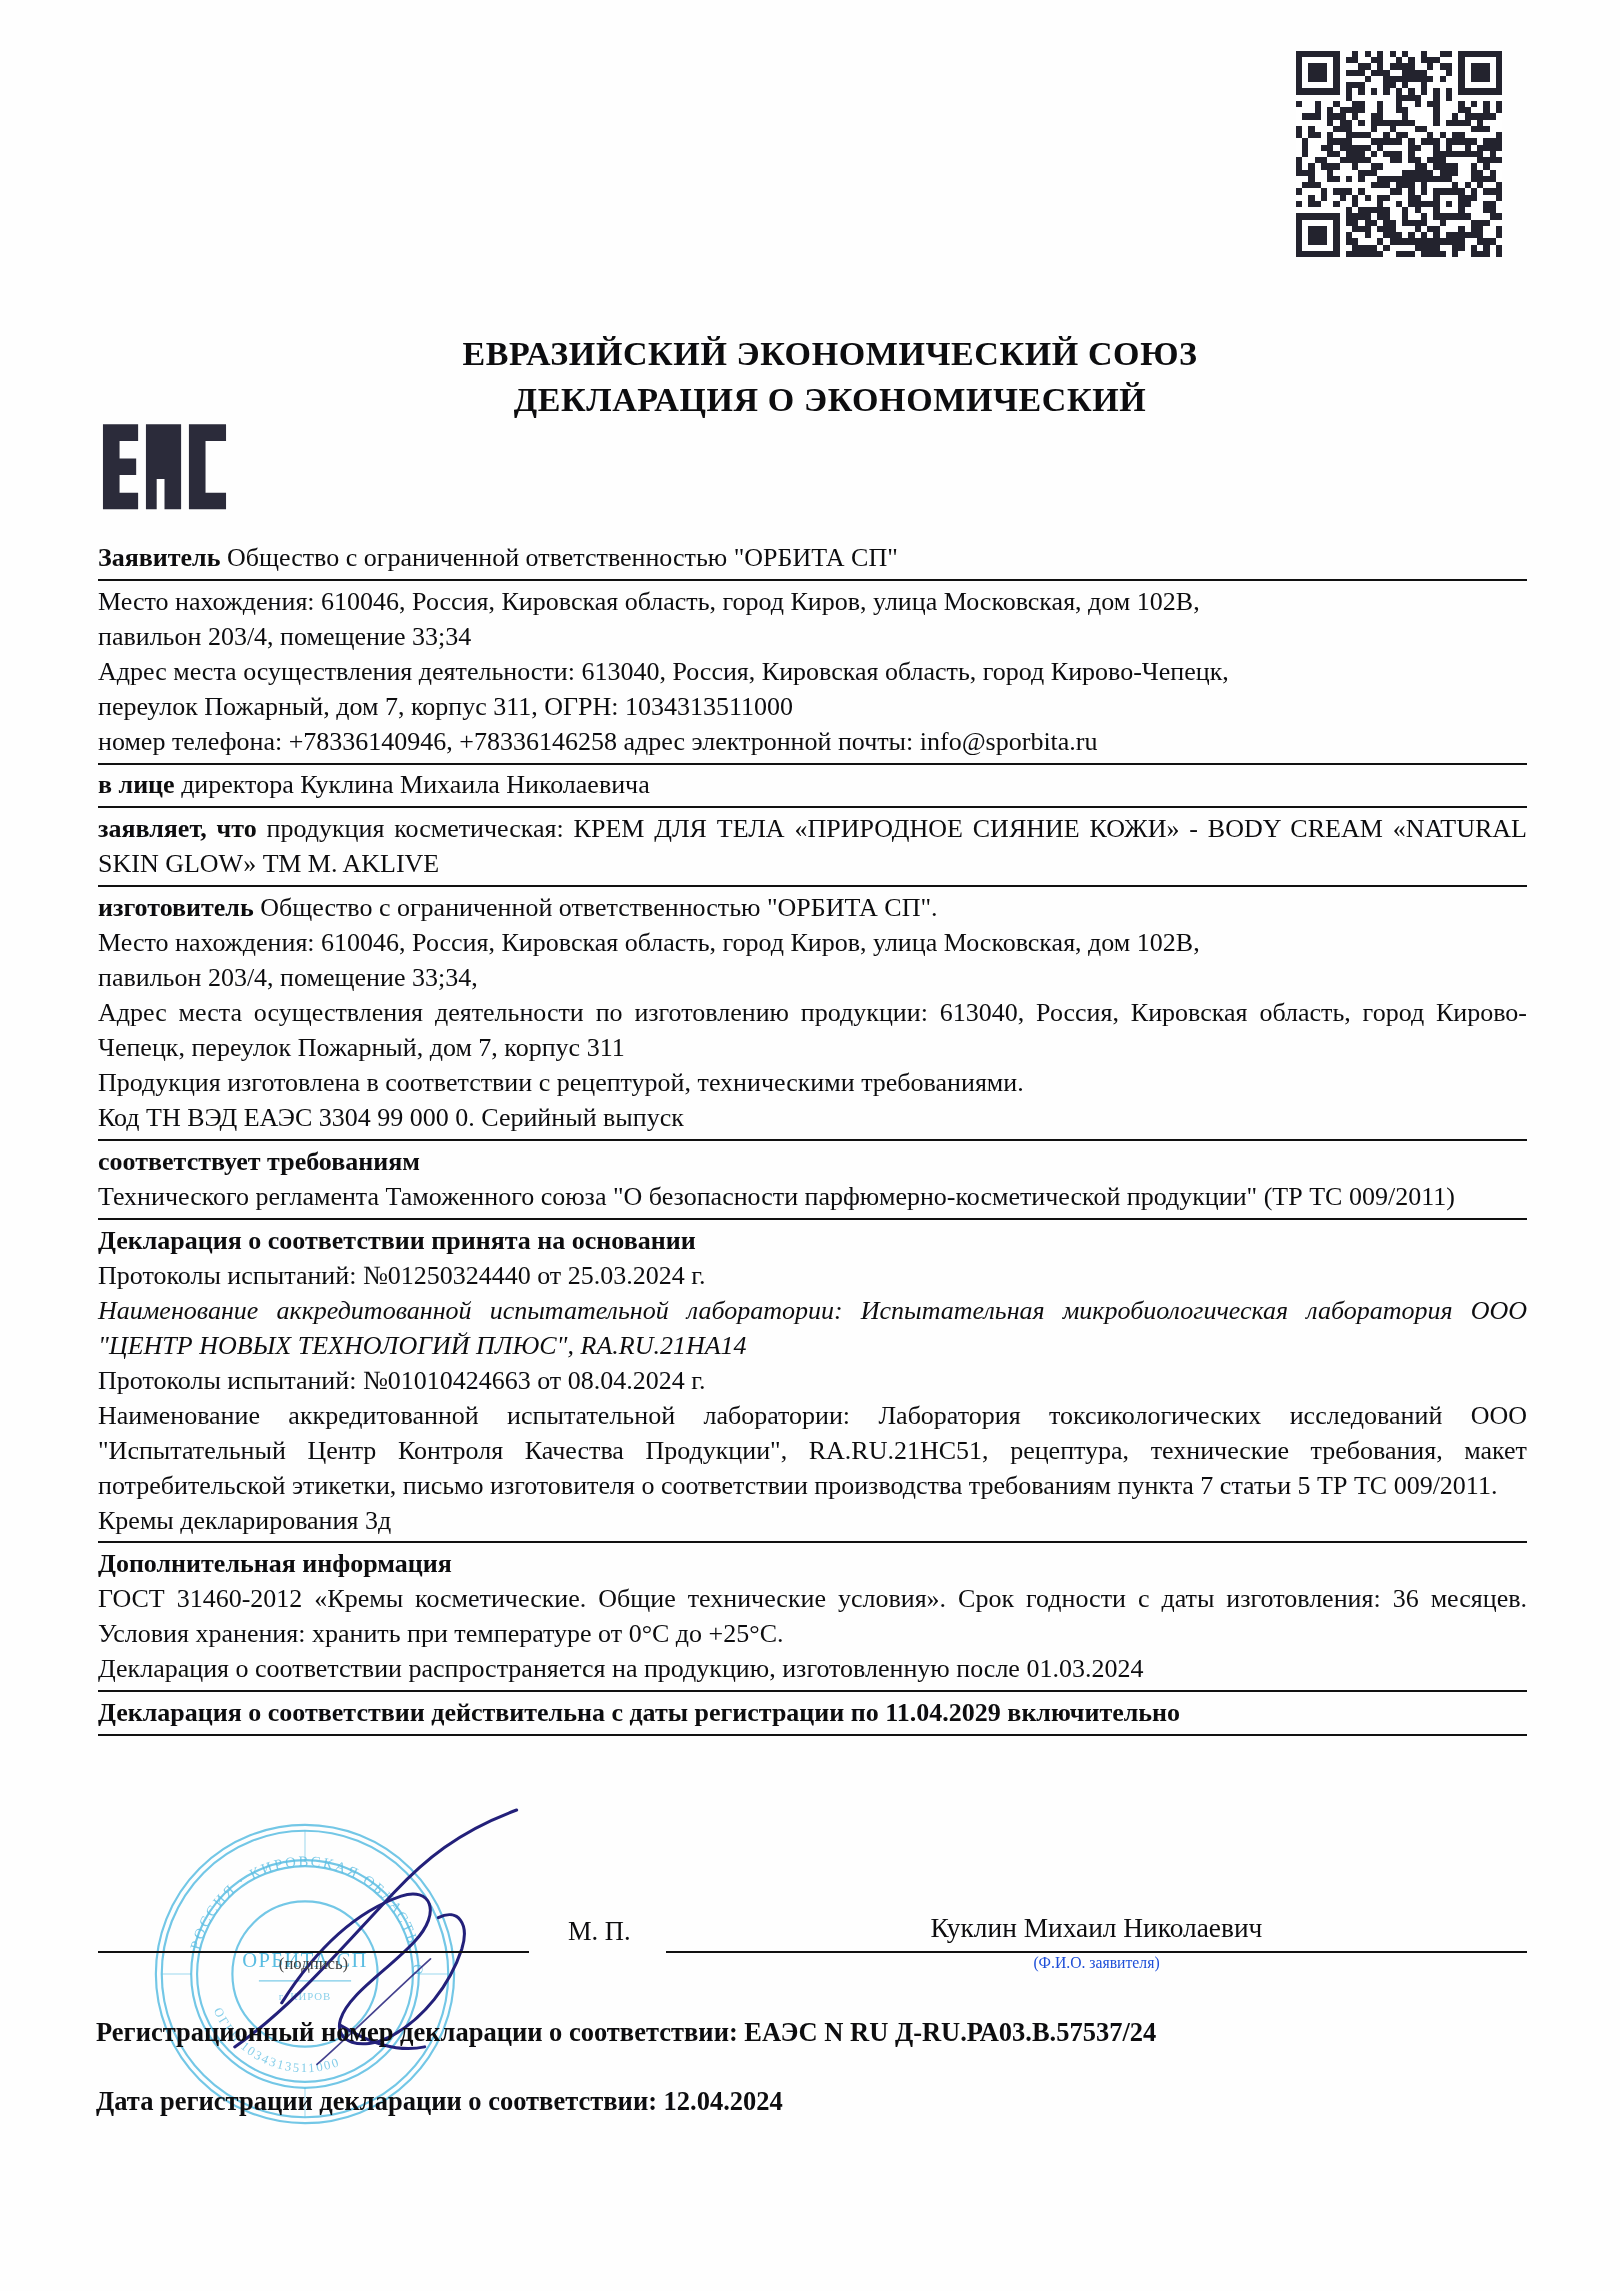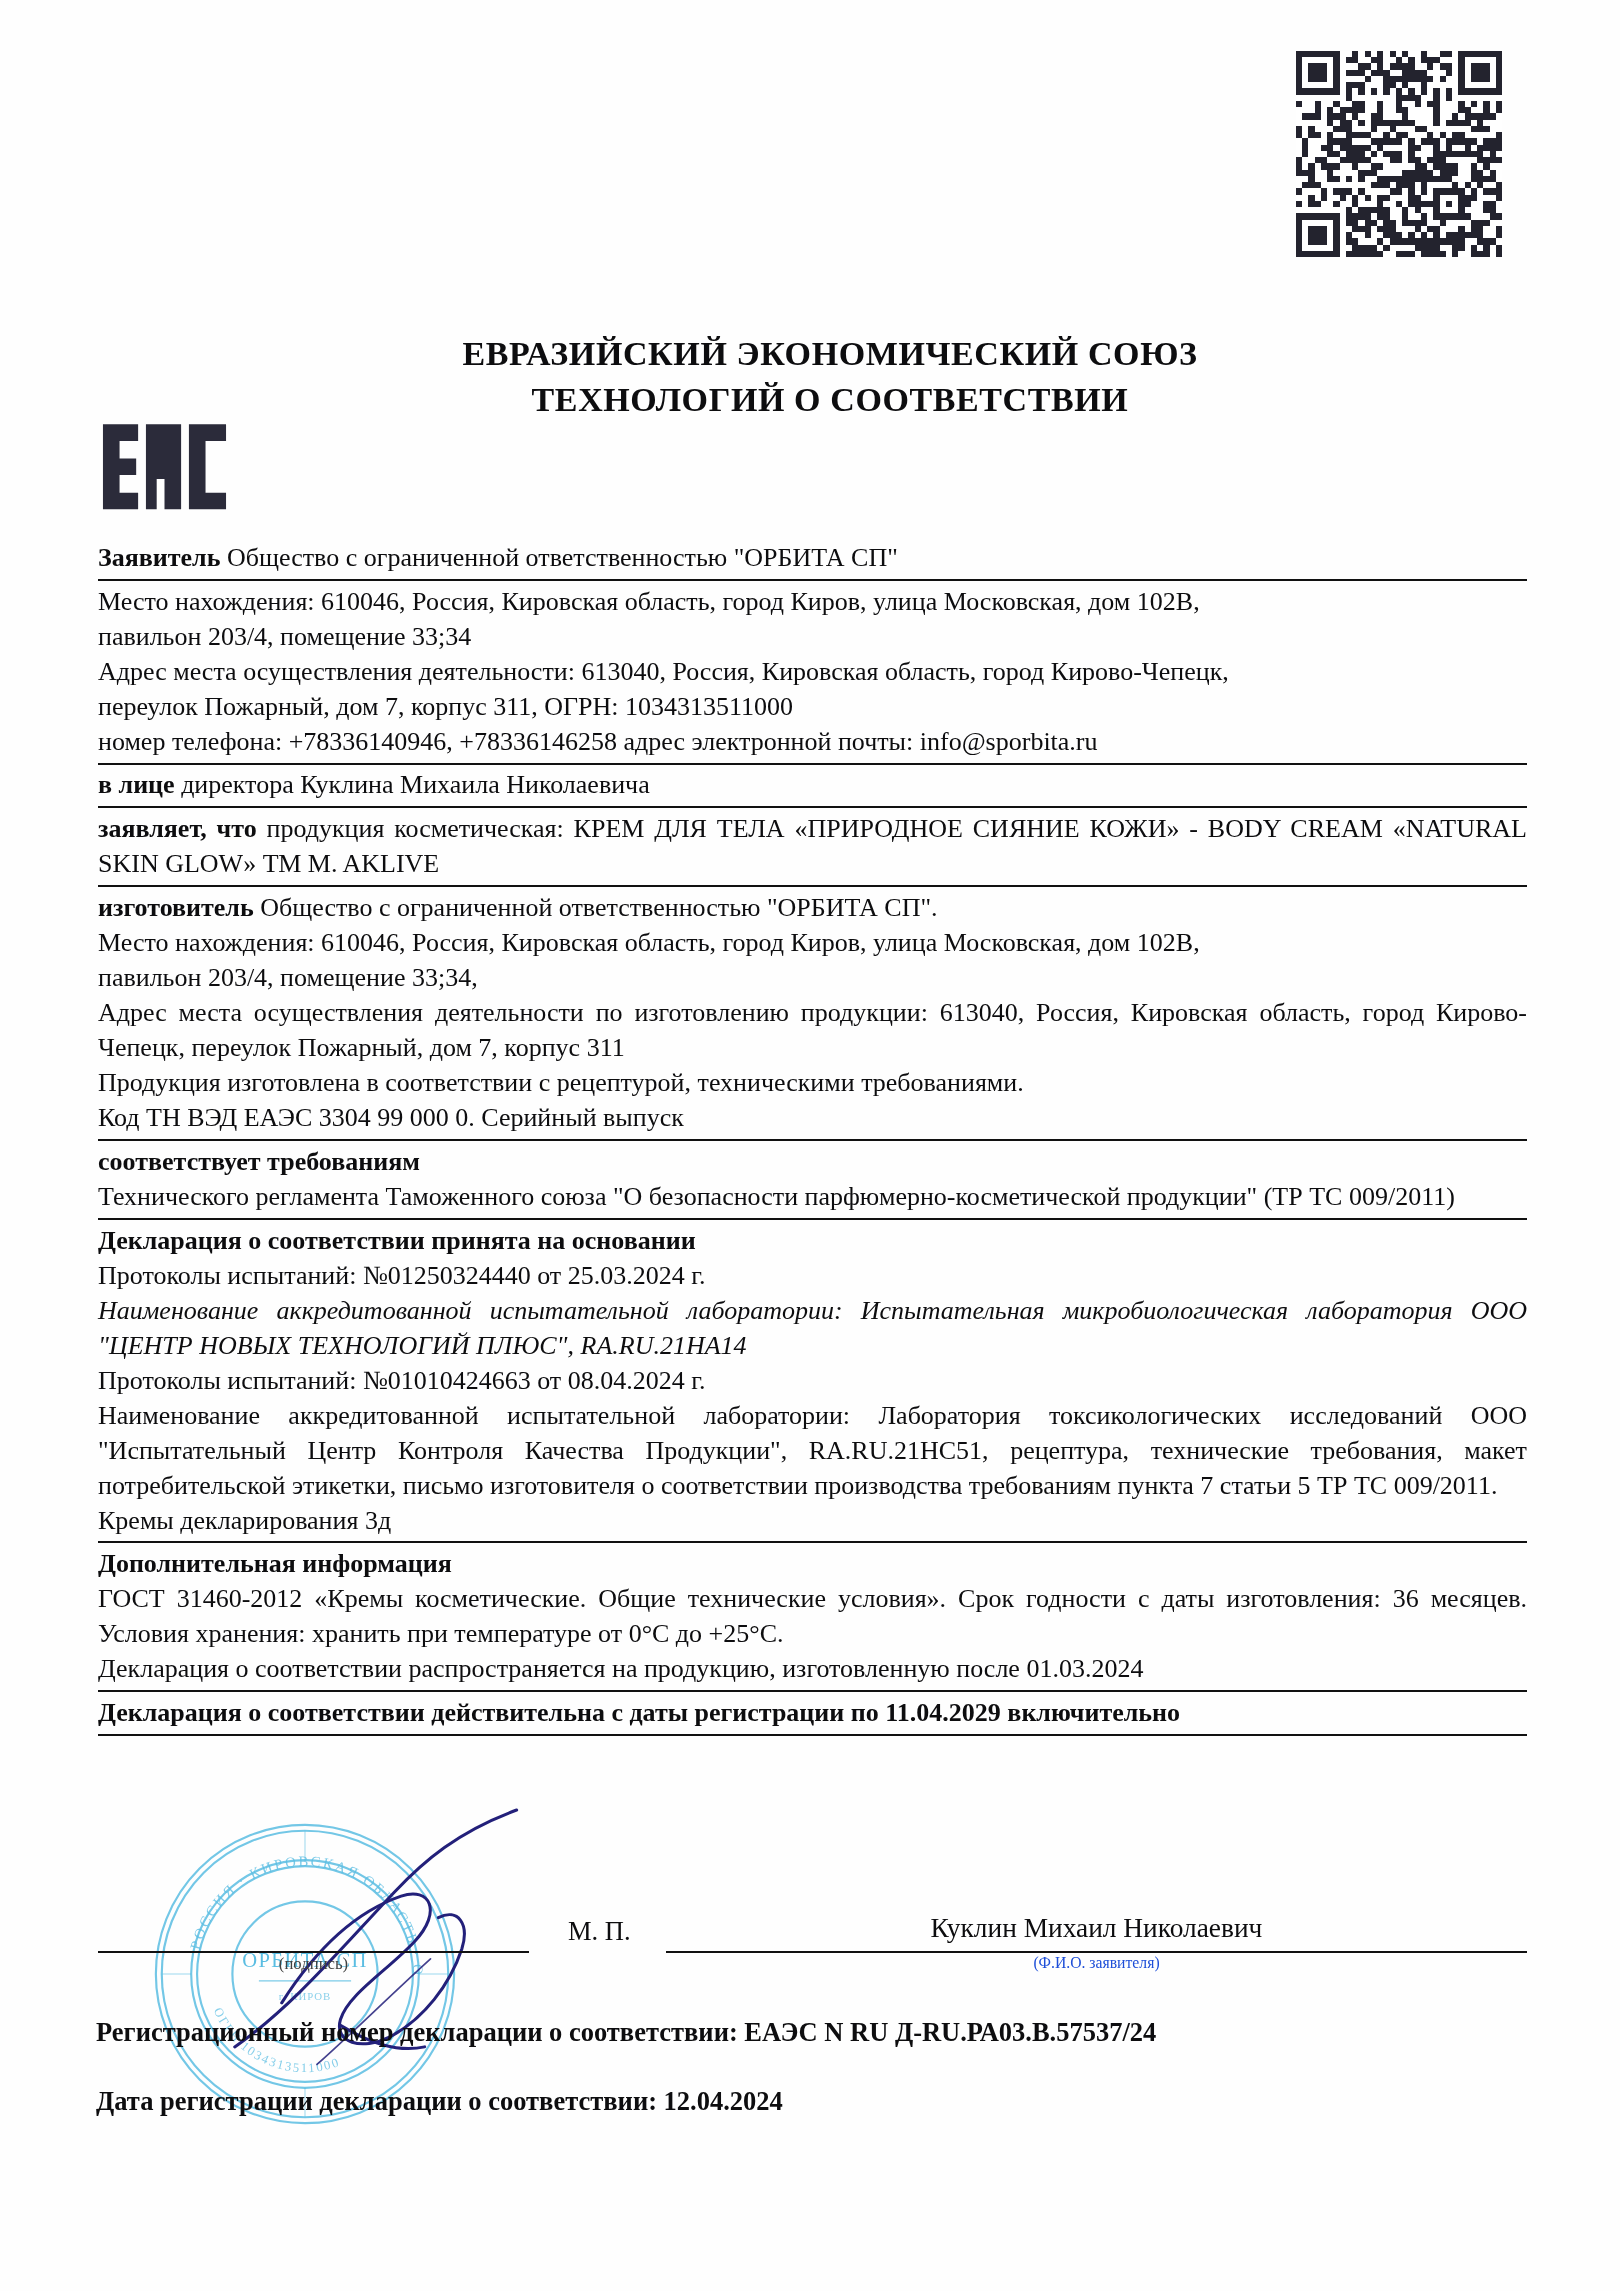--- a/index.html
+++ b/index.html
@@ -181,21 +181,21 @@
     <svg viewBox="0 0 33 33" shape-rendering="crispEdges" aria-hidden="true">
       <rect width="33" height="33" fill="#ffffff"></rect>
       <g fill="#23232e" id="qrcells">
           <path d="M0 0h1v1h-1zM1 0h1v1h-1zM2 0h1v1h-1zM3 0h1v1h-1zM4 0h1v1h-1zM5 0h1v1h-1zM6 0h1v1h-1zM9 0h1v1h-1zM11 0h1v1h-1zM13 0h1v1h-1zM15 0h1v1h-1zM17 0h1v1h-1zM20 0h1v1h-1zM23 0h1v1h-1zM24 0h1v1h-1zM26 0h1v1h-1zM27 0h1v1h-1zM28 0h1v1h-1zM29 0h1v1h-1zM30 0h1v1h-1zM31 0h1v1h-1zM32 0h1v1h-1zM0 1h1v1h-1zM6 1h1v1h-1zM8 1h1v1h-1zM9 1h1v1h-1zM12 1h1v1h-1zM13 1h1v1h-1zM16 1h1v1h-1zM18 1h1v1h-1zM20 1h1v1h-1zM21 1h1v1h-1zM22 1h1v1h-1zM26 1h1v1h-1zM32 1h1v1h-1zM0 2h1v1h-1zM2 2h1v1h-1zM3 2h1v1h-1zM4 2h1v1h-1zM6 2h1v1h-1zM10 2h1v1h-1zM11 2h1v1h-1zM13 2h1v1h-1zM15 2h1v1h-1zM16 2h1v1h-1zM17 2h1v1h-1zM18 2h1v1h-1zM21 2h1v1h-1zM23 2h1v1h-1zM24 2h1v1h-1zM26 2h1v1h-1zM28 2h1v1h-1zM29 2h1v1h-1zM30 2h1v1h-1zM32 2h1v1h-1zM0 3h1v1h-1zM2 3h1v1h-1zM3 3h1v1h-1zM4 3h1v1h-1zM6 3h1v1h-1zM8 3h1v1h-1zM9 3h1v1h-1zM10 3h1v1h-1zM12 3h1v1h-1zM13 3h1v1h-1zM14 3h1v1h-1zM17 3h1v1h-1zM18 3h1v1h-1zM19 3h1v1h-1zM20 3h1v1h-1zM24 3h1v1h-1zM26 3h1v1h-1zM28 3h1v1h-1zM29 3h1v1h-1zM30 3h1v1h-1zM32 3h1v1h-1zM0 4h1v1h-1zM2 4h1v1h-1zM3 4h1v1h-1zM4 4h1v1h-1zM6 4h1v1h-1zM11 4h1v1h-1zM14 4h1v1h-1zM15 4h1v1h-1zM16 4h1v1h-1zM17 4h1v1h-1zM18 4h1v1h-1zM19 4h1v1h-1zM20 4h1v1h-1zM21 4h1v1h-1zM23 4h1v1h-1zM26 4h1v1h-1zM28 4h1v1h-1zM29 4h1v1h-1zM30 4h1v1h-1zM32 4h1v1h-1zM0 5h1v1h-1zM6 5h1v1h-1zM8 5h1v1h-1zM9 5h1v1h-1zM10 5h1v1h-1zM14 5h1v1h-1zM15 5h1v1h-1zM17 5h1v1h-1zM20 5h1v1h-1zM26 5h1v1h-1zM32 5h1v1h-1zM0 6h1v1h-1zM1 6h1v1h-1zM2 6h1v1h-1zM3 6h1v1h-1zM4 6h1v1h-1zM5 6h1v1h-1zM6 6h1v1h-1zM8 6h1v1h-1zM10 6h1v1h-1zM12 6h1v1h-1zM14 6h1v1h-1zM16 6h1v1h-1zM18 6h1v1h-1zM20 6h1v1h-1zM22 6h1v1h-1zM24 6h1v1h-1zM26 6h1v1h-1zM27 6h1v1h-1zM28 6h1v1h-1zM29 6h1v1h-1zM30 6h1v1h-1zM31 6h1v1h-1zM32 6h1v1h-1zM8 7h1v1h-1zM16 7h1v1h-1zM17 7h1v1h-1zM18 7h1v1h-1zM19 7h1v1h-1zM22 7h1v1h-1zM24 7h1v1h-1zM0 8h1v1h-1zM3 8h1v1h-1zM6 8h1v1h-1zM9 8h1v1h-1zM10 8h1v1h-1zM13 8h1v1h-1zM16 8h1v1h-1zM19 8h1v1h-1zM21 8h1v1h-1zM22 8h1v1h-1zM26 8h1v1h-1zM28 8h1v1h-1zM30 8h1v1h-1zM32 8h1v1h-1zM3 9h1v1h-1zM5 9h1v1h-1zM7 9h1v1h-1zM8 9h1v1h-1zM9 9h1v1h-1zM10 9h1v1h-1zM13 9h1v1h-1zM16 9h1v1h-1zM17 9h1v1h-1zM22 9h1v1h-1zM26 9h1v1h-1zM27 9h1v1h-1zM30 9h1v1h-1zM32 9h1v1h-1zM1 10h1v1h-1zM2 10h1v1h-1zM3 10h1v1h-1zM5 10h1v1h-1zM6 10h1v1h-1zM7 10h1v1h-1zM9 10h1v1h-1zM12 10h1v1h-1zM13 10h1v1h-1zM17 10h1v1h-1zM22 10h1v1h-1zM25 10h1v1h-1zM27 10h1v1h-1zM28 10h1v1h-1zM29 10h1v1h-1zM30 10h1v1h-1zM31 10h1v1h-1zM5 11h1v1h-1zM7 11h1v1h-1zM8 11h1v1h-1zM10 11h1v1h-1zM12 11h1v1h-1zM13 11h1v1h-1zM14 11h1v1h-1zM15 11h1v1h-1zM16 11h1v1h-1zM17 11h1v1h-1zM18 11h1v1h-1zM22 11h1v1h-1zM24 11h1v1h-1zM25 11h1v1h-1zM26 11h1v1h-1zM27 11h1v1h-1zM29 11h1v1h-1zM0 12h1v1h-1zM2 12h1v1h-1zM6 12h1v1h-1zM7 12h1v1h-1zM8 12h1v1h-1zM12 12h1v1h-1zM15 12h1v1h-1zM19 12h1v1h-1zM20 12h1v1h-1zM28 12h1v1h-1zM29 12h1v1h-1zM30 12h1v1h-1zM0 13h1v1h-1zM2 13h1v1h-1zM3 13h1v1h-1zM5 13h1v1h-1zM8 13h1v1h-1zM9 13h1v1h-1zM10 13h1v1h-1zM11 13h1v1h-1zM14 13h1v1h-1zM16 13h1v1h-1zM17 13h1v1h-1zM21 13h1v1h-1zM23 13h1v1h-1zM25 13h1v1h-1zM26 13h1v1h-1zM32 13h1v1h-1zM1 14h1v1h-1zM5 14h1v1h-1zM6 14h1v1h-1zM7 14h1v1h-1zM8 14h1v1h-1zM12 14h1v1h-1zM13 14h1v1h-1zM14 14h1v1h-1zM15 14h1v1h-1zM16 14h1v1h-1zM18 14h1v1h-1zM20 14h1v1h-1zM21 14h1v1h-1zM22 14h1v1h-1zM24 14h1v1h-1zM25 14h1v1h-1zM26 14h1v1h-1zM27 14h1v1h-1zM28 14h1v1h-1zM30 14h1v1h-1zM31 14h1v1h-1zM32 14h1v1h-1zM1 15h1v1h-1zM4 15h1v1h-1zM5 15h1v1h-1zM7 15h1v1h-1zM8 15h1v1h-1zM9 15h1v1h-1zM10 15h1v1h-1zM11 15h1v1h-1zM13 15h1v1h-1zM18 15h1v1h-1zM19 15h1v1h-1zM22 15h1v1h-1zM24 15h1v1h-1zM27 15h1v1h-1zM29 15h1v1h-1zM30 15h1v1h-1zM31 15h1v1h-1zM32 15h1v1h-1zM1 16h1v1h-1zM5 16h1v1h-1zM6 16h1v1h-1zM8 16h1v1h-1zM9 16h1v1h-1zM10 16h1v1h-1zM12 16h1v1h-1zM14 16h1v1h-1zM15 16h1v1h-1zM16 16h1v1h-1zM18 16h1v1h-1zM22 16h1v1h-1zM23 16h1v1h-1zM24 16h1v1h-1zM25 16h1v1h-1zM26 16h1v1h-1zM27 16h1v1h-1zM28 16h1v1h-1zM29 16h1v1h-1zM31 16h1v1h-1zM0 17h1v1h-1zM3 17h1v1h-1zM4 17h1v1h-1zM7 17h1v1h-1zM8 17h1v1h-1zM9 17h1v1h-1zM10 17h1v1h-1zM11 17h1v1h-1zM15 17h1v1h-1zM16 17h1v1h-1zM18 17h1v1h-1zM19 17h1v1h-1zM21 17h1v1h-1zM22 17h1v1h-1zM23 17h1v1h-1zM29 17h1v1h-1zM30 17h1v1h-1zM31 17h1v1h-1zM32 17h1v1h-1zM0 18h1v1h-1zM2 18h1v1h-1zM4 18h1v1h-1zM5 18h1v1h-1zM6 18h1v1h-1zM9 18h1v1h-1zM12 18h1v1h-1zM13 18h1v1h-1zM19 18h1v1h-1zM20 18h1v1h-1zM22 18h1v1h-1zM23 18h1v1h-1zM24 18h1v1h-1zM25 18h1v1h-1zM28 18h1v1h-1zM30 18h1v1h-1zM0 19h1v1h-1zM1 19h1v1h-1zM2 19h1v1h-1zM5 19h1v1h-1zM10 19h1v1h-1zM11 19h1v1h-1zM12 19h1v1h-1zM17 19h1v1h-1zM18 19h1v1h-1zM19 19h1v1h-1zM20 19h1v1h-1zM21 19h1v1h-1zM23 19h1v1h-1zM24 19h1v1h-1zM25 19h1v1h-1zM28 19h1v1h-1zM29 19h1v1h-1zM31 19h1v1h-1zM2 20h1v1h-1zM5 20h1v1h-1zM6 20h1v1h-1zM8 20h1v1h-1zM10 20h1v1h-1zM13 20h1v1h-1zM14 20h1v1h-1zM15 20h1v1h-1zM16 20h1v1h-1zM17 20h1v1h-1zM18 20h1v1h-1zM19 20h1v1h-1zM20 20h1v1h-1zM21 20h1v1h-1zM22 20h1v1h-1zM23 20h1v1h-1zM24 20h1v1h-1zM28 20h1v1h-1zM29 20h1v1h-1zM30 20h1v1h-1zM31 20h1v1h-1zM1 21h1v1h-1zM2 21h1v1h-1zM3 21h1v1h-1zM12 21h1v1h-1zM13 21h1v1h-1zM14 21h1v1h-1zM16 21h1v1h-1zM17 21h1v1h-1zM18 21h1v1h-1zM20 21h1v1h-1zM25 21h1v1h-1zM27 21h1v1h-1zM29 21h1v1h-1zM32 21h1v1h-1zM0 22h1v1h-1zM4 22h1v1h-1zM6 22h1v1h-1zM7 22h1v1h-1zM8 22h1v1h-1zM10 22h1v1h-1zM15 22h1v1h-1zM16 22h1v1h-1zM18 22h1v1h-1zM20 22h1v1h-1zM22 22h1v1h-1zM23 22h1v1h-1zM24 22h1v1h-1zM25 22h1v1h-1zM26 22h1v1h-1zM28 22h1v1h-1zM30 22h1v1h-1zM31 22h1v1h-1zM32 22h1v1h-1zM2 23h1v1h-1zM4 23h1v1h-1zM7 23h1v1h-1zM9 23h1v1h-1zM11 23h1v1h-1zM13 23h1v1h-1zM14 23h1v1h-1zM18 23h1v1h-1zM19 23h1v1h-1zM22 23h1v1h-1zM26 23h1v1h-1zM27 23h1v1h-1zM28 23h1v1h-1zM32 23h1v1h-1zM0 24h1v1h-1zM2 24h1v1h-1zM3 24h1v1h-1zM6 24h1v1h-1zM9 24h1v1h-1zM13 24h1v1h-1zM16 24h1v1h-1zM18 24h1v1h-1zM19 24h1v1h-1zM20 24h1v1h-1zM21 24h1v1h-1zM22 24h1v1h-1zM24 24h1v1h-1zM26 24h1v1h-1zM27 24h1v1h-1zM30 24h1v1h-1zM31 24h1v1h-1zM8 25h1v1h-1zM10 25h1v1h-1zM11 25h1v1h-1zM12 25h1v1h-1zM13 25h1v1h-1zM14 25h1v1h-1zM17 25h1v1h-1zM19 25h1v1h-1zM22 25h1v1h-1zM26 25h1v1h-1zM30 25h1v1h-1zM31 25h1v1h-1zM0 26h1v1h-1zM1 26h1v1h-1zM2 26h1v1h-1zM3 26h1v1h-1zM4 26h1v1h-1zM5 26h1v1h-1zM6 26h1v1h-1zM8 26h1v1h-1zM9 26h1v1h-1zM10 26h1v1h-1zM11 26h1v1h-1zM13 26h1v1h-1zM14 26h1v1h-1zM17 26h1v1h-1zM20 26h1v1h-1zM22 26h1v1h-1zM23 26h1v1h-1zM24 26h1v1h-1zM25 26h1v1h-1zM26 26h1v1h-1zM27 26h1v1h-1zM31 26h1v1h-1zM32 26h1v1h-1zM0 27h1v1h-1zM6 27h1v1h-1zM8 27h1v1h-1zM9 27h1v1h-1zM11 27h1v1h-1zM12 27h1v1h-1zM14 27h1v1h-1zM15 27h1v1h-1zM17 27h1v1h-1zM18 27h1v1h-1zM19 27h1v1h-1zM20 27h1v1h-1zM23 27h1v1h-1zM28 27h1v1h-1zM29 27h1v1h-1zM30 27h1v1h-1zM0 28h1v1h-1zM2 28h1v1h-1zM3 28h1v1h-1zM4 28h1v1h-1zM6 28h1v1h-1zM9 28h1v1h-1zM10 28h1v1h-1zM11 28h1v1h-1zM13 28h1v1h-1zM14 28h1v1h-1zM15 28h1v1h-1zM19 28h1v1h-1zM21 28h1v1h-1zM22 28h1v1h-1zM26 28h1v1h-1zM28 28h1v1h-1zM29 28h1v1h-1zM32 28h1v1h-1zM0 29h1v1h-1zM2 29h1v1h-1zM3 29h1v1h-1zM4 29h1v1h-1zM6 29h1v1h-1zM8 29h1v1h-1zM11 29h1v1h-1zM14 29h1v1h-1zM15 29h1v1h-1zM16 29h1v1h-1zM18 29h1v1h-1zM20 29h1v1h-1zM22 29h1v1h-1zM24 29h1v1h-1zM25 29h1v1h-1zM26 29h1v1h-1zM27 29h1v1h-1zM28 29h1v1h-1zM29 29h1v1h-1zM32 29h1v1h-1zM0 30h1v1h-1zM2 30h1v1h-1zM3 30h1v1h-1zM4 30h1v1h-1zM6 30h1v1h-1zM8 30h1v1h-1zM9 30h1v1h-1zM13 30h1v1h-1zM15 30h1v1h-1zM16 30h1v1h-1zM17 30h1v1h-1zM18 30h1v1h-1zM19 30h1v1h-1zM20 30h1v1h-1zM21 30h1v1h-1zM22 30h1v1h-1zM23 30h1v1h-1zM24 30h1v1h-1zM25 30h1v1h-1zM26 30h1v1h-1zM29 30h1v1h-1zM30 30h1v1h-1zM31 30h1v1h-1zM0 31h1v1h-1zM6 31h1v1h-1zM9 31h1v1h-1zM10 31h1v1h-1zM11 31h1v1h-1zM12 31h1v1h-1zM14 31h1v1h-1zM19 31h1v1h-1zM20 31h1v1h-1zM21 31h1v1h-1zM22 31h1v1h-1zM25 31h1v1h-1zM26 31h1v1h-1zM28 31h1v1h-1zM30 31h1v1h-1zM32 31h1v1h-1zM0 32h1v1h-1zM1 32h1v1h-1zM2 32h1v1h-1zM3 32h1v1h-1zM4 32h1v1h-1zM5 32h1v1h-1zM6 32h1v1h-1zM8 32h1v1h-1zM9 32h1v1h-1zM10 32h1v1h-1zM11 32h1v1h-1zM12 32h1v1h-1zM13 32h1v1h-1zM16 32h1v1h-1zM17 32h1v1h-1zM18 32h1v1h-1zM20 32h1v1h-1zM21 32h1v1h-1zM22 32h1v1h-1zM23 32h1v1h-1zM25 32h1v1h-1zM28 32h1v1h-1zM29 32h1v1h-1zM30 32h1v1h-1zM32 32h1v1h-1z"></path>
         </g>
     </svg>
   </div>
 
   <div class="titles">
     <div class="title-line">ЕВРАЗИЙСКИЙ ЭКОНОМИЧЕСКИЙ СОЮЗ</div>
-    <div class="title-line">ТЕХНОЛОГИЙ О СООТВЕТСТВИИ</div>
+    <div class="title-line">ДЕКЛАРАЦИЯ О ЭКОНОМИЧЕСКИЙ</div>
   </div>
 
   <div class="eac-mark">
     <svg viewBox="0 0 130 122" aria-hidden="true">
       <g fill="#2b2b3a">
 
         <path d="M2 4 h36 v17 h-19 v18 h17 v17 h-17 v18 h19 v17 h-36 z"></path>
 
         <path d="M46 4 h36 v87 h-17 v-31 h-8 v31 h-11 z M57 21 h8 v22 h-8 z"></path>
 

